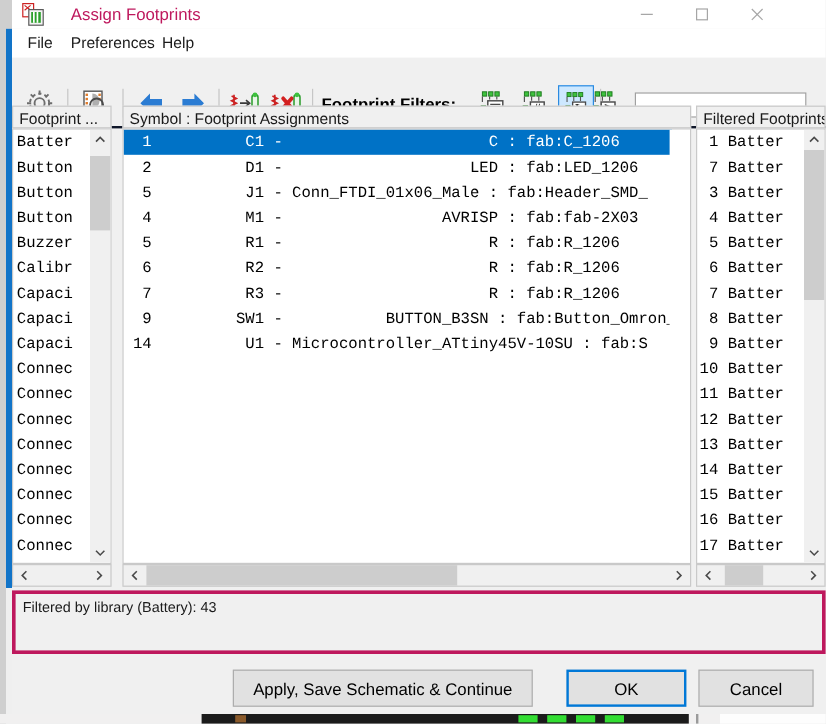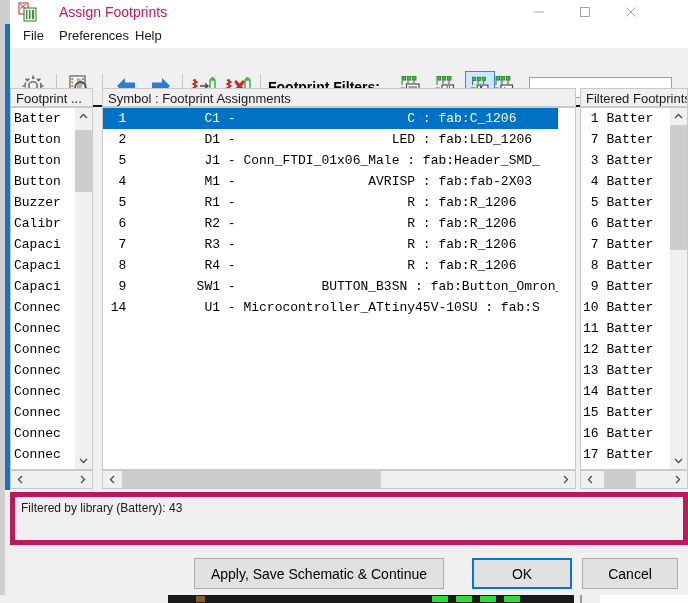--- a/index.html
+++ b/index.html
@@ -105,21 +105,21 @@
   #right-items .mono-row{overflow:hidden;padding-left:2px;}
   #right-vscroll{position:absolute;right:0;top:0;width:17px;height:100%;background:#f0f0f0;}
   #right-hscroll{position:absolute;left:570px;top:470px;width:108px;height:19px;background:#f0f0f0;border:1px solid #c9c9c9;box-sizing:border-box;}
 
   
   .sb-thumb{position:absolute;background:#cdcdcd;}
   .sb-arrow{position:absolute;display:flex;align-items:center;justify-content:center;}
 
   
   #status-box{position:absolute;left:0px;top:492px;width:678px;height:53px;
-              background:#f0f0f0;border:5px solid #be185d;box-sizing:border-box;}
+              background:#f0f0f0;border:3px solid #be185d;box-sizing:border-box;}
   #status-text{position:absolute;left:6px;top:4px;font-size:12px;color:#1a1a1a;white-space:nowrap;}
 
   
   #buttonbar{position:absolute;left:0px;top:545px;width:678px;height:50px;background:#f0f0f0;}
   .dlg-btn{
     position:absolute;top:13px;height:31px;
     background:#e1e1e1;border:1px solid #adadad;box-sizing:border-box;
     font-family:"Liberation Sans",sans-serif;font-size:14px;color:#000;
     display:flex;align-items:center;justify-content:center;cursor:default;white-space:nowrap;
   }
@@ -382,21 +382,20 @@
   <div class="panel-header" id="center-header">Symbol : Footprint Assignments</div>
   <div class="listbox" id="center-list">
     <div id="center-items">
         <div class="mono-row selected">  1          C1 -                      C : fab:C_1206</div>
         <div class="mono-row">  2          D1 -                    LED : fab:LED_1206</div>
         <div class="mono-row">  5          J1 - Conn_FTDI_01x06_Male : fab:Header_SMD_</div>
         <div class="mono-row">  4          M1 -                 AVRISP : fab:fab-2X03</div>
         <div class="mono-row">  5          R1 -                      R : fab:R_1206</div>
         <div class="mono-row">  6          R2 -                      R : fab:R_1206</div>
         <div class="mono-row">  7          R3 -                      R : fab:R_1206</div>
-        <div class="mono-row">  8          R4 -                      R : fab:R_1206</div>
         <div class="mono-row">  9         SW1 -           BUTTON_B3SN : fab:Button_Omron_B3</div>
         <div class="mono-row"> 14          U1 - Microcontroller_ATtiny45V-10SU : fab:S</div>
       </div>
     <div id="center-vscroll"></div>
   </div>
   <div id="center-hscroll">
     <div class="sb-arrow" style="left:0;top:0;width:19px;height:17px;">
       <svg width="9" height="9" viewBox="0 0 9 9">
           <path d="M6 1 L2.5 4.5 L6 8" fill="none" stroke="#4a4a4a" stroke-width="1.3"></path>
         </svg>

